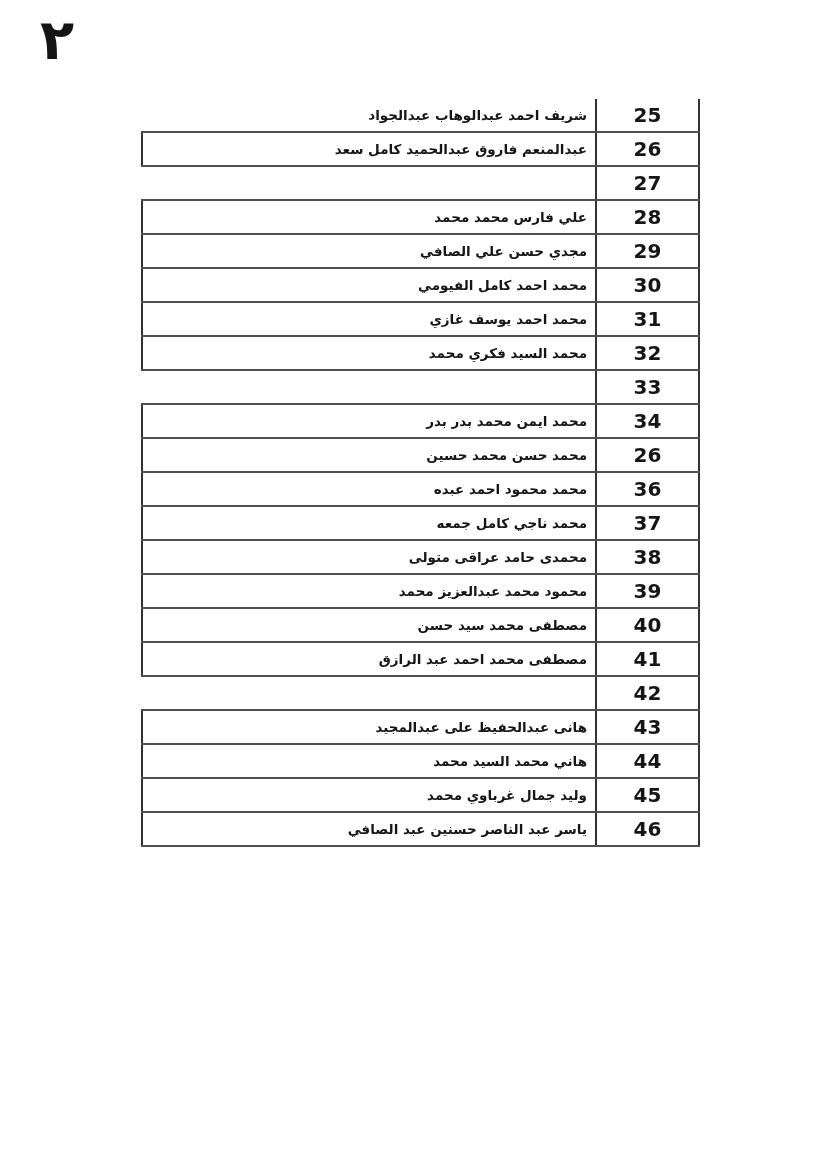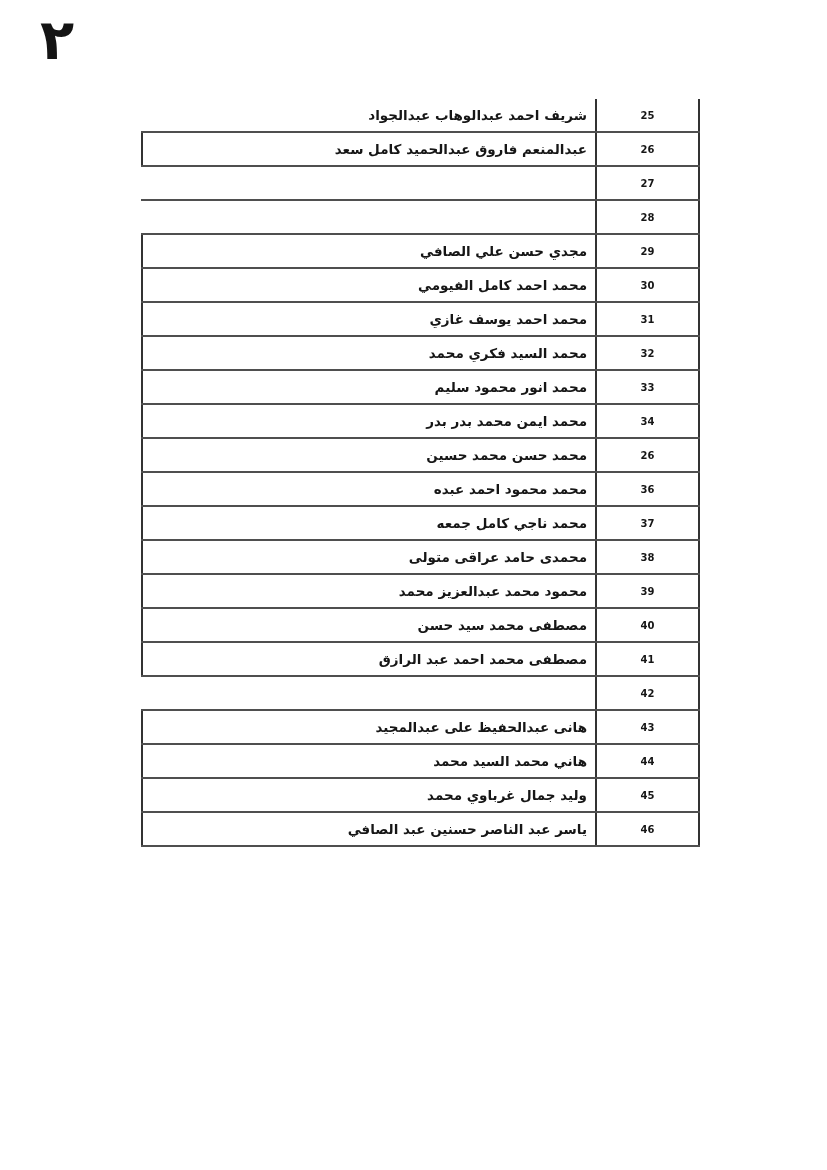--- a/index.html
+++ b/index.html
@@ -39,21 +39,21 @@
   }
   .num-cell {
     width: 105px;
     box-sizing: border-box;
     border-right: 2px solid #333333;  
     border-left: 2px solid #333333;   
     display: flex;
     align-items: center;
     justify-content: center;
     font-weight: bold;
-    font-size: 10px;
+    font-size: 20px;
     color: #161616;
     direction: ltr;
   }
   .name-cell {
     flex: 1;
     box-sizing: border-box;
     border-left: 2px solid #333333;   
     display: flex;
     align-items: center;
     padding: 0 8px;
@@ -80,40 +80,40 @@
       </div>
       <div class="row">
         <div class="num-cell">26</div>
         <div class="name-cell">عبدالمنعم فاروق عبدالحميد كامل سعد</div>
       </div>
       <div class="row">
         <div class="num-cell">27</div>
       </div>
       <div class="row">
         <div class="num-cell">28</div>
+        <div class="name-cell">علي فارس محمد محمد</div>
       </div>
       <div class="row">
         <div class="num-cell">29</div>
         <div class="name-cell">مجدي حسن علي الصافي</div>
       </div>
       <div class="row">
         <div class="num-cell">30</div>
         <div class="name-cell">محمد احمد كامل الفيومي</div>
       </div>
       <div class="row">
         <div class="num-cell">31</div>
         <div class="name-cell">محمد احمد يوسف غازي</div>
       </div>
       <div class="row">
         <div class="num-cell">32</div>
         <div class="name-cell">محمد السيد فكري محمد</div>
       </div>
       <div class="row">
         <div class="num-cell">33</div>
-        <div class="name-cell">محمد انور محمود سليم</div>
       </div>
       <div class="row">
         <div class="num-cell">34</div>
         <div class="name-cell">محمد ايمن محمد بدر بدر</div>
       </div>
       <div class="row">
         <div class="num-cell">26</div>
         <div class="name-cell">محمد حسن محمد حسين</div>
       </div>
       <div class="row">

